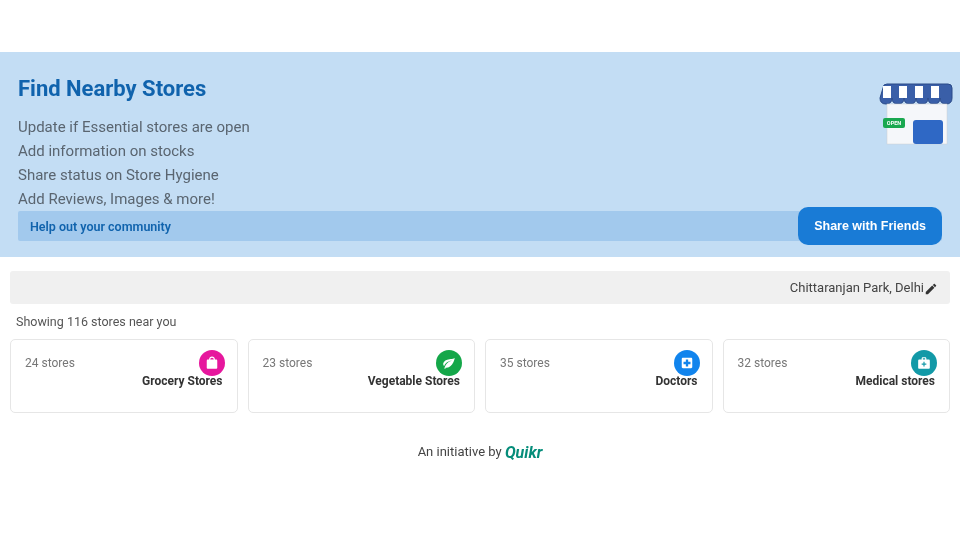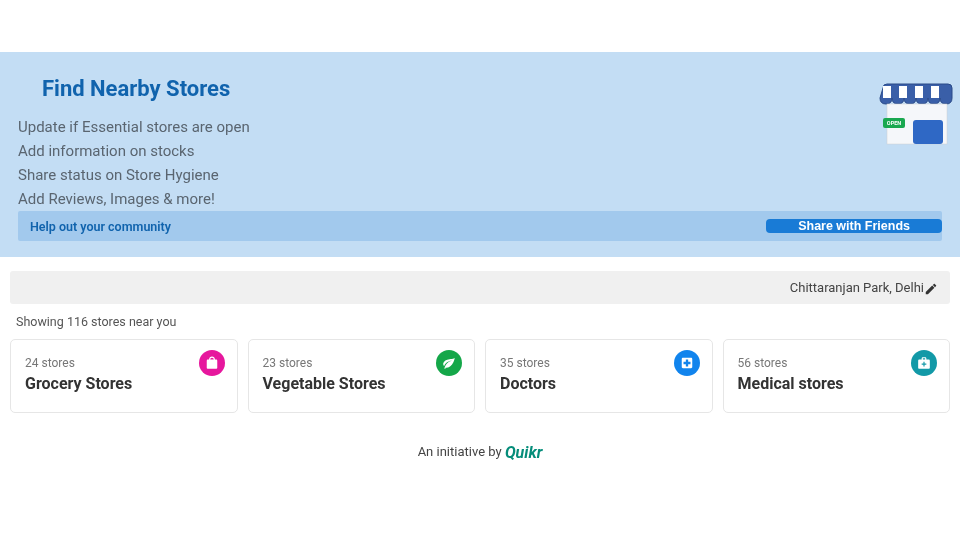--- a/index.html
+++ b/index.html
@@ -11,21 +11,20 @@
       padding: 24px 18px 16px 18px;
       margin-top: 52px;
       position: relative;
       overflow: hidden;
     }
     .hero-title {
       color: #1063ad;
       font-size: 22px;
       font-weight: 700;
       margin-bottom: 14px;
-      margin-left: 24px;
     }
     .hero-feature {
       color: #5a6570;
       font-size: 15px;
       line-height: 1.6;
     }
     .store-illustration {
       position: absolute;
       right: 0;
       top: 28px;
@@ -44,23 +43,23 @@
     }
     .help-text {
       color: #1063ad;
       font-size: 12.5px;
       font-weight: 600;
     }
     .share-btn {
       background: #197bd6;
       color: #fff;
       border: none;
-      border-radius: 4px;
-      padding: 0 32px;
-      height: 14px;
+      border-radius: 10px;
+      padding: 0 16px;
+      height: 38px;
       font-size: 12.5px;
       font-weight: 600;
       cursor: pointer;
     }
     
     .location-bar {
       background: #f0f0f0;
       margin: 14px 10px 0 10px;
       border-radius: 3px;
       padding: 9px 12px;
@@ -100,22 +99,23 @@
       min-height: 74px;
       cursor: pointer;
     }
     .category-count {
       color: #777;
       font-size: 12px;
       margin-bottom: 4px;
     }
     .category-name {
       color: #333;
-      font-size: 16px;
+      font-size: 12px;
       font-weight: 700;
+      text-align: right;
     }
     .category-icon {
       position: absolute;
       right: 12px;
       top: 10px;
       width: 26px;
       height: 26px;
       border-radius: 50%;
       display: flex;
       align-items: center;
@@ -210,21 +210,21 @@
       <div class="category-count">35 stores</div>
       <div class="category-name">Doctors</div>
       <div class="category-icon icon-blue">
         <svg width="14" height="14" viewBox="0 0 24 24" fill="#fff">
             <path d="M19 3H5c-1.1 0-2 .9-2 2v14c0 1.1.9 2 2 2h14c1.1 0 2-.9 2-2V5c0-1.1-.9-2-2-2zm-1 11h-4v4h-4v-4H6v-4h4V6h4v4h4v4z"></path>
           </svg>
       </div>
     </div>
 
     <div class="category-card">
-      <div class="category-count">56 stores</div>
+      <div class="category-count">32 stores</div>
       <div class="category-name">Medical stores</div>
       <div class="category-icon icon-teal">
         <svg width="14" height="14" viewBox="0 0 24 24" fill="#fff">
             <path d="M20 6h-4V4c0-1.1-.9-2-2-2h-4c-1.1 0-2 .9-2 2v2H4c-1.1 0-2 .9-2 2v12c0 1.1.9 2 2 2h16c1.1 0 2-.9 2-2V8c0-1.1-.9-2-2-2zM10 4h4v2h-4V4zm6 11h-3v3h-2v-3H8v-2h3v-3h2v3h3v2z"></path>
           </svg>
       </div>
     </div>
 
   </div>
 

